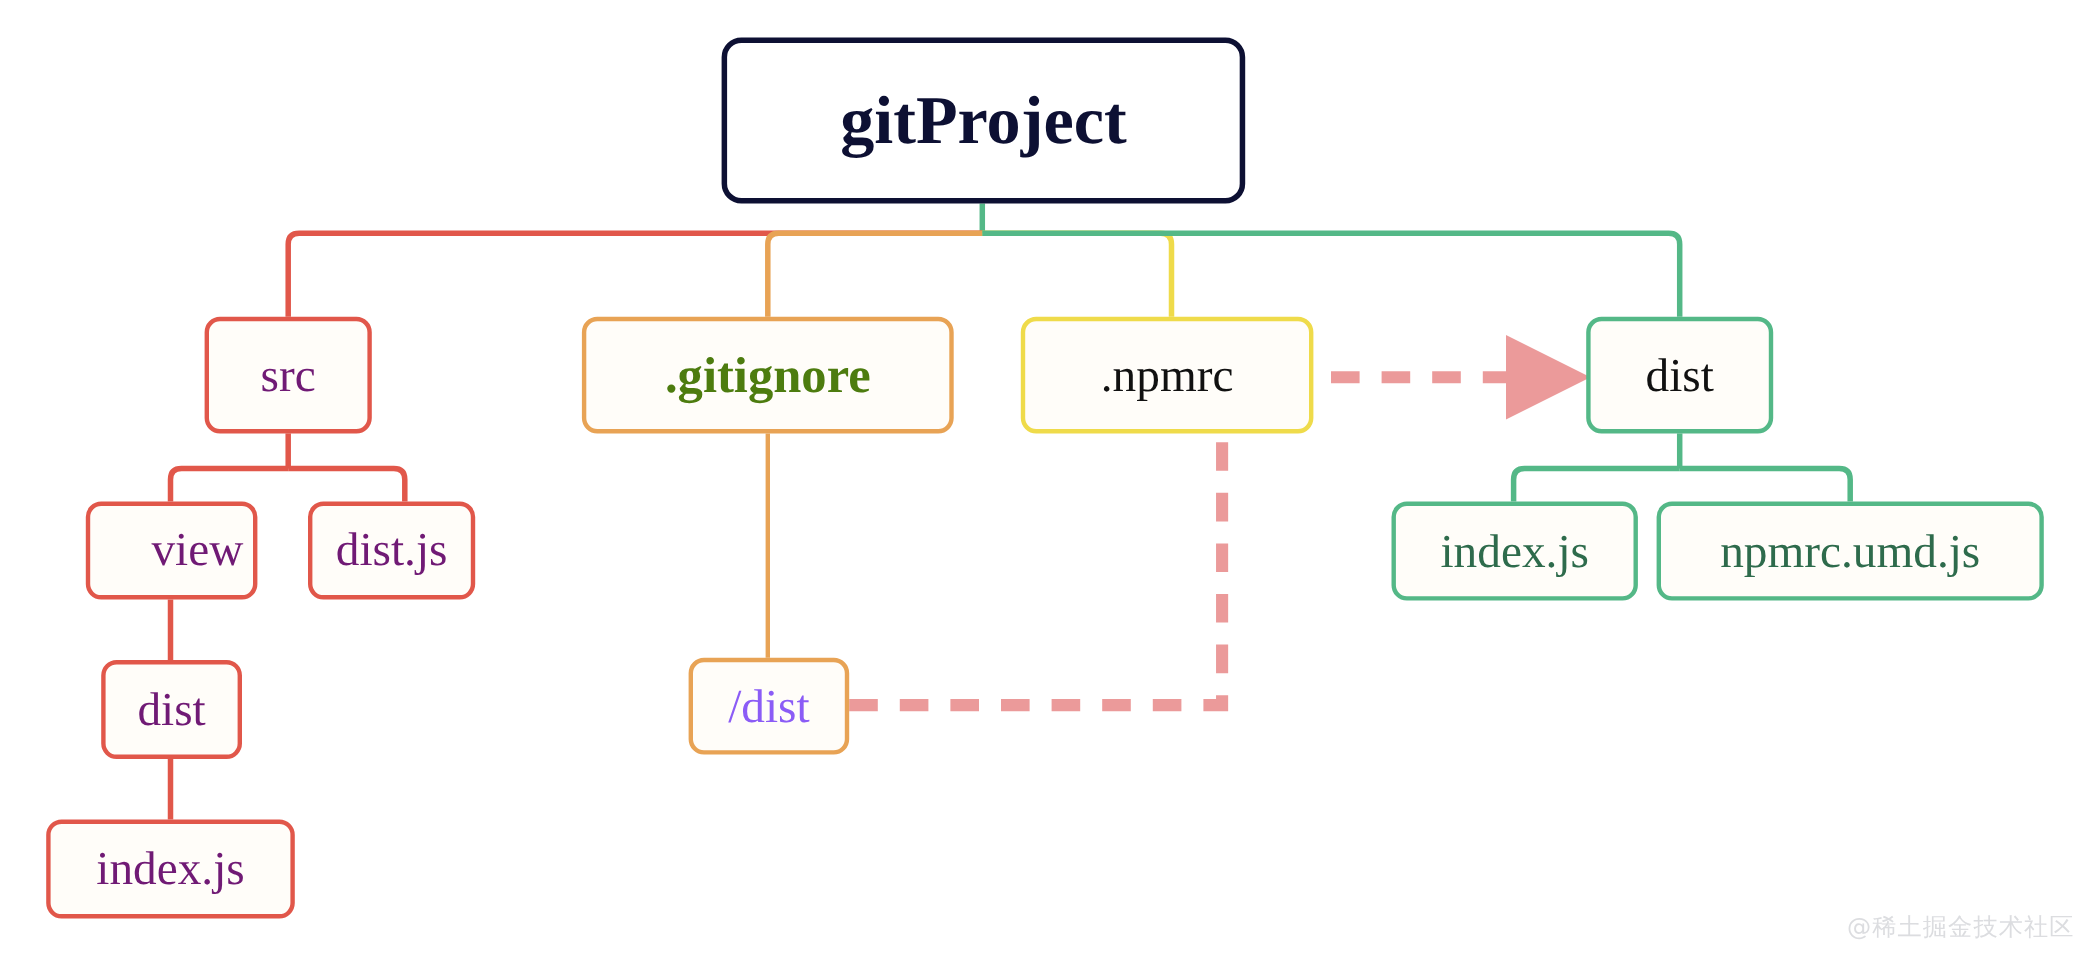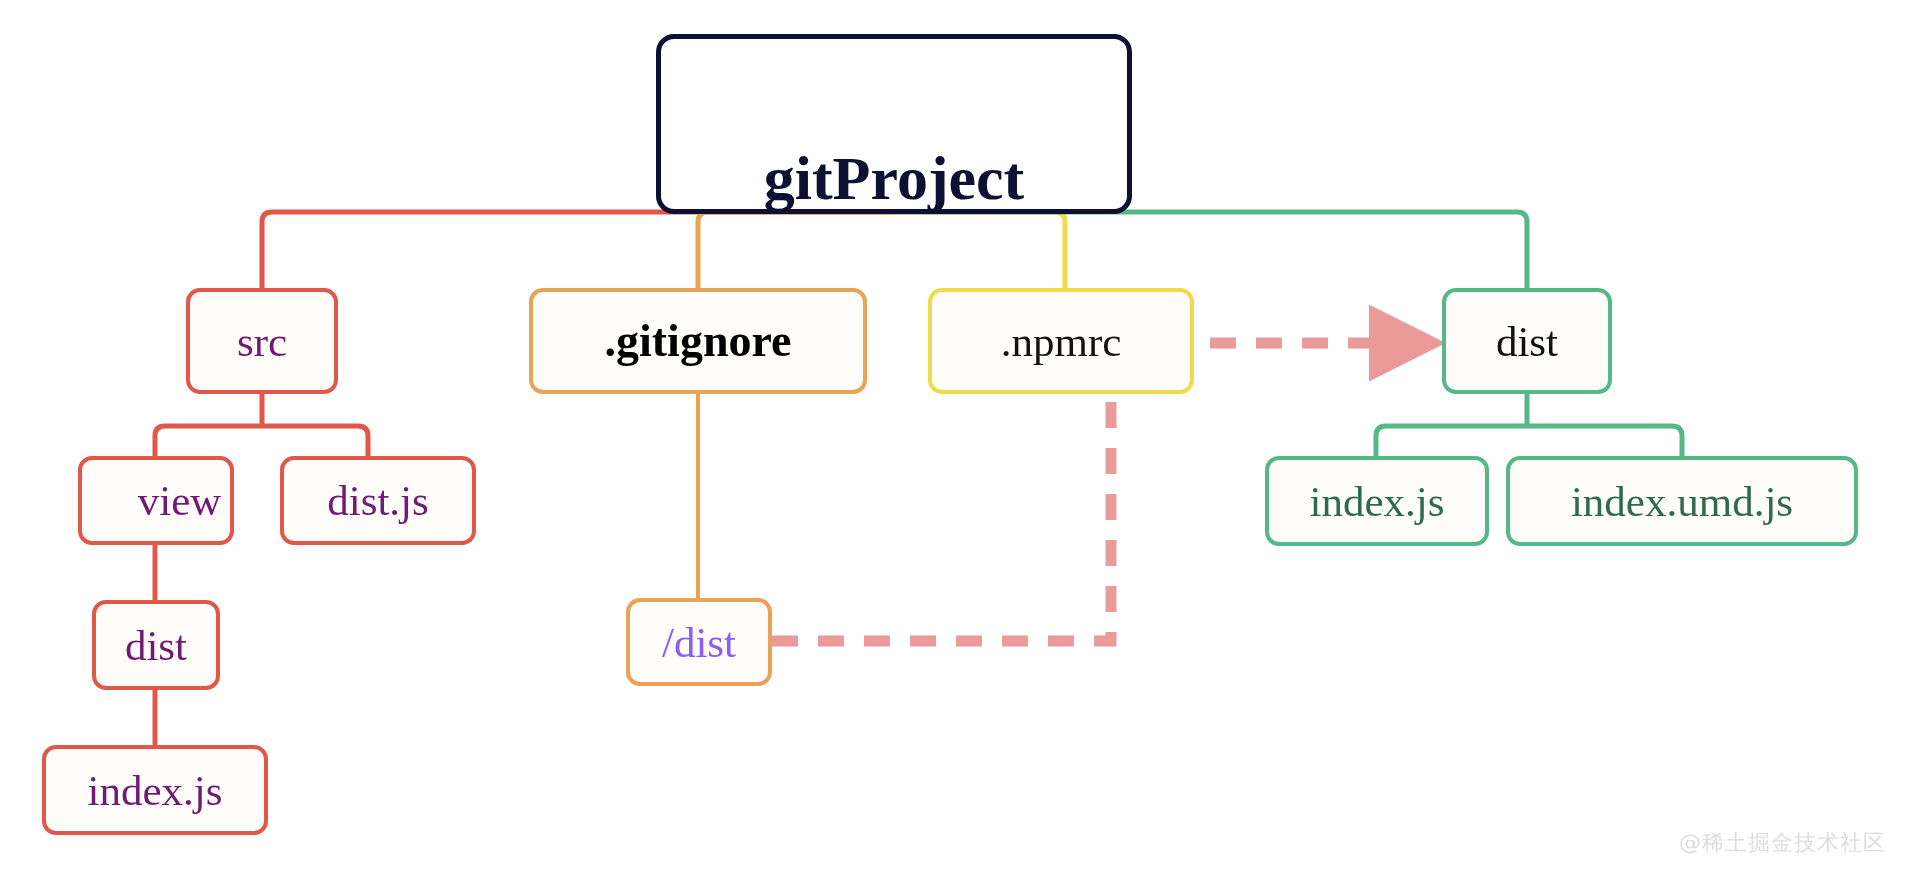--- a/index.html
+++ b/index.html
@@ -51,21 +51,21 @@
     color: #701a75;
     font-size: 43px;
   }
   .node.orange {
     border-color: #e8a355;
     color: #8b5cf6;
     font-size: 43px;
   }
   .node.orange.bold {
     font-weight: bold;
-    color: #000000;
+    color: #4d7c0f;
     font-size: 46px;
   }
   .node.yellow {
     border-color: #efdb4a;
     color: #111111;
     font-size: 43px;
   }
   .node.green {
     border-color: #54b887;
     color: #111111;
@@ -117,21 +117,21 @@
 
     <path d="M 698 394 L 698 598" fill="none" stroke="#e8a355" stroke-width="4"></path>
 
     <path d="M 1527 394 L 1527 426" fill="none" stroke="#54b887" stroke-width="5"></path>
     <path d="M 1527 426 L 1386 426 Q 1376 426 1376 436 L 1376 456" fill="none" stroke="#54b887" stroke-width="5"></path>
     <path d="M 1527 426 L 1672 426 Q 1682 426 1682 436 L 1682 456" fill="none" stroke="#54b887" stroke-width="5"></path>
 
     <path d="M 772 641 L 1111 641 L 1111 343 L 1415 343" fill="none" stroke="#eb9a9a" stroke-width="11" stroke-dasharray="26 20" stroke-linecap="butt" marker-end="url(#arrowhead-pink)"></path>
   </svg>
 
-  <div class="node root" style="left:656px; top:34px; width:476px; height:180px;align-items:flex-end;">
+  <div class="node root" style="left:656px; top:34px; width:476px; height:151px;">
     <span>gitProject</span>
   </div>
 
   <div class="node red" style="left:186px; top:288px; width:152px; height:106px;">
     <span>src</span>
   </div>
 
   <div class="node orange bold" style="left:529px; top:288px; width:338px; height:106px;">
     <span>.gitignore</span>
   </div>
@@ -141,39 +141,39 @@
   </div>
 
   <div class="node green" style="left:1442px; top:288px; width:170px; height:106px;">
     <span>dist</span>
   </div>
 
   <div class="node red" style="left:78px; top:456px; width:156px; height:89px;padding-left:47px;">
     <span>view</span>
   </div>
 
-  <div class="node red" style="left:280px; top:456px; width:196px; height:89px;">
+  <div class="node red" style="left:280px; top:456px; width:152px; height:89px;">
     <span>dist.js</span>
   </div>
 
   <div class="node red" style="left:92px; top:600px; width:128px; height:90px;">
     <span>dist</span>
   </div>
 
   <div class="node red" style="left:42px; top:745px; width:226px; height:90px;">
     <span>index.js</span>
   </div>
 
   <div class="node orange" style="left:626px; top:598px; width:146px; height:88px;">
     <span>/dist</span>
   </div>
 
   <div class="node green leaf" style="left:1265px; top:456px; width:224px; height:90px;">
     <span>index.js</span>
   </div>
 
   <div class="node green leaf" style="left:1506px; top:456px; width:352px; height:90px;">
-    <span>index.umd.js</span>
+    <span>npmrc.umd.js</span>
   </div>
 
   <div id="watermark">@稀土掘金技术社区</div>
 
 </div>
 
 </body></html>

